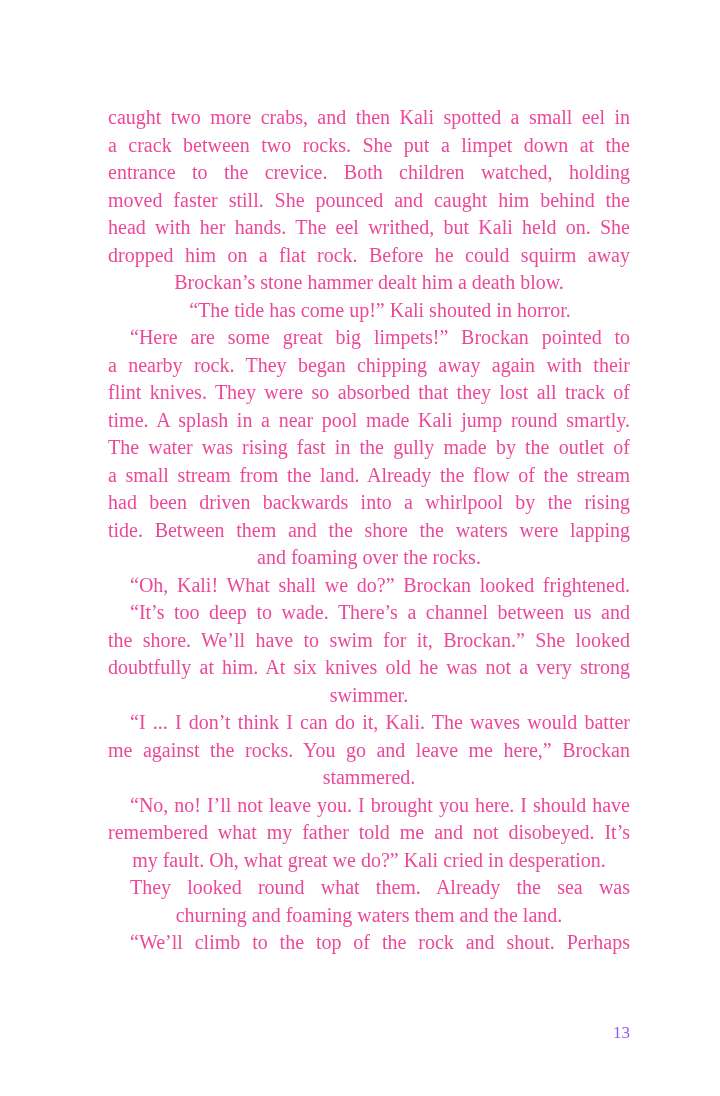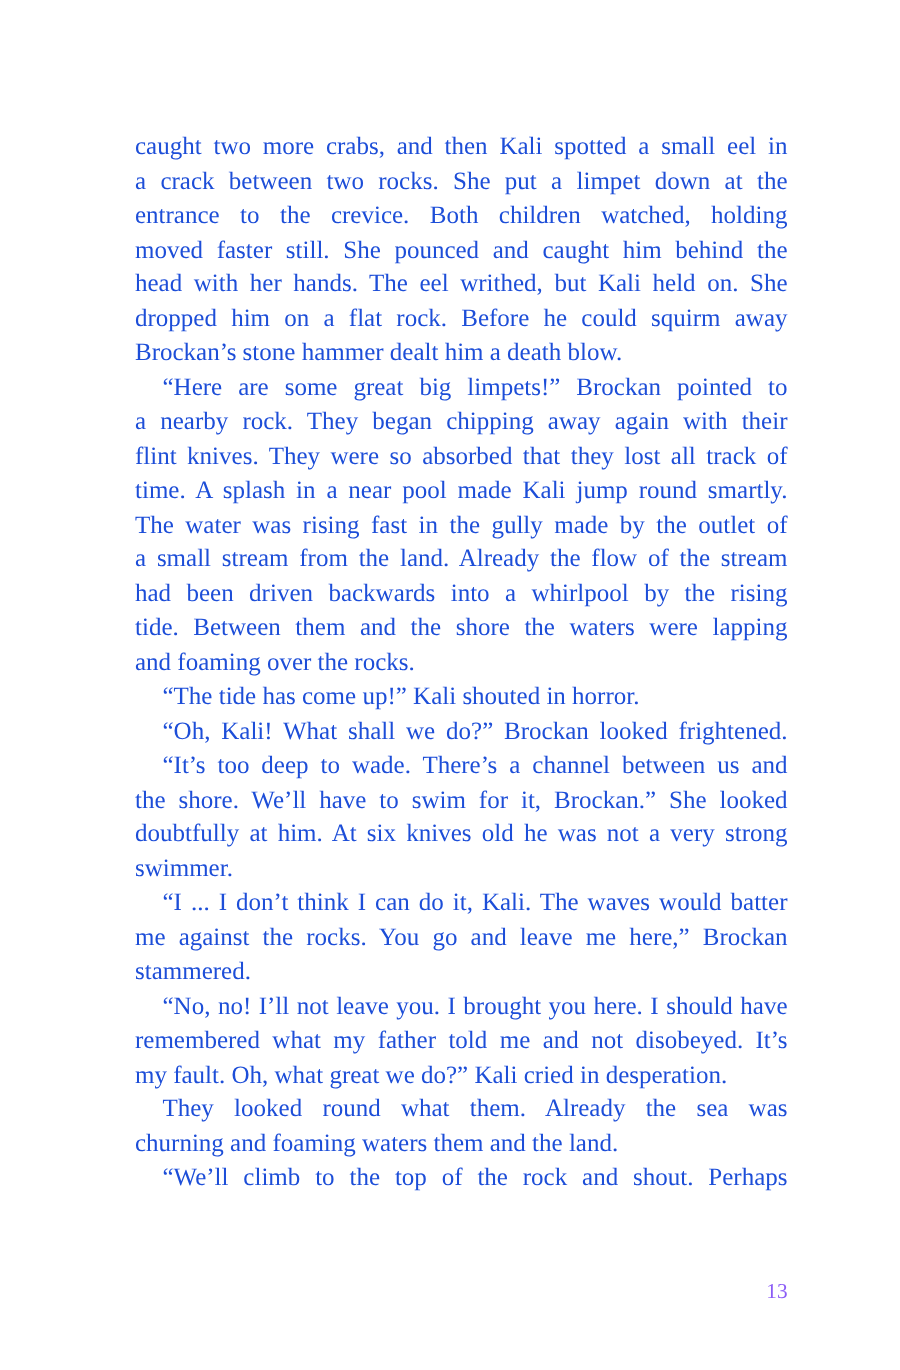--- a/index.html
+++ b/index.html
@@ -27,21 +27,21 @@
     width: 522px;
     font-size: 20px;
     line-height: 27.5px;
     color: #1e1e1e;
   }
   .paragraph {
     margin: 0;
     padding: 0;
   }
   .line {
-    text-align: left;
+    text-align: center;
     white-space: normal;
     hyphens: none;
   }
   .line.justified {
     text-align: justify;
     text-align-last: justify;
   }
   .line.first-indent {
     text-indent: 22px;
   }
@@ -53,43 +53,43 @@
     text-align: right;
     font-size: 17px;
     line-height: 22px;
     color: #8b5cf6;
   }
 </style>
 </head>
 <body style="background: rgb(255, 255, 255);">
 
 <div class="book-page">
-  <main class="text-block" style="color: #1d4ed8;">
+  <main class="text-block" style="color: #ec4899;">
       <div class="paragraph">
         <div class="line justified">caught two more crabs, and then Kali spotted a small eel in</div>
         <div class="line justified">a crack between two rocks. She put a limpet down at the</div>
         <div class="line justified">entrance to the crevice. Both children watched, holding</div>
         <div class="line justified">moved faster still. She pounced and caught him behind the</div>
         <div class="line justified">head with her hands. The eel writhed, but Kali held on. She</div>
         <div class="line justified">dropped him on a flat rock. Before he could squirm away</div>
         <div class="line">Brockan’s stone hammer dealt him a death blow.</div>
+      </div>
+      <div class="paragraph">
+        <div class="line first-indent">“The tide has come up!” Kali shouted in horror.</div>
       </div>
       <div class="paragraph">
         <div class="line justified first-indent">“Here are some great big limpets!” Brockan pointed to</div>
         <div class="line justified">a nearby rock. They began chipping away again with their</div>
         <div class="line justified">flint knives. They were so absorbed that they lost all track of</div>
         <div class="line justified">time. A splash in a near pool made Kali jump round smartly.</div>
         <div class="line justified">The water was rising fast in the gully made by the outlet of</div>
         <div class="line justified">a small stream from the land. Already the flow of the stream</div>
         <div class="line justified">had been driven backwards into a whirlpool by the rising</div>
         <div class="line justified">tide. Between them and the shore the waters were lapping</div>
         <div class="line">and foaming over the rocks.</div>
-      </div>
-      <div class="paragraph">
-        <div class="line first-indent">“The tide has come up!” Kali shouted in horror.</div>
       </div>
       <div class="paragraph">
         <div class="line justified first-indent">“Oh, Kali! What shall we do?” Brockan looked frightened.</div>
       </div>
       <div class="paragraph">
         <div class="line justified first-indent">“It’s too deep to wade. There’s a channel between us and</div>
         <div class="line justified">the shore. We’ll have to swim for it, Brockan.” She looked</div>
         <div class="line justified">doubtfully at him. At six knives old he was not a very strong</div>
         <div class="line">swimmer.</div>
       </div>

